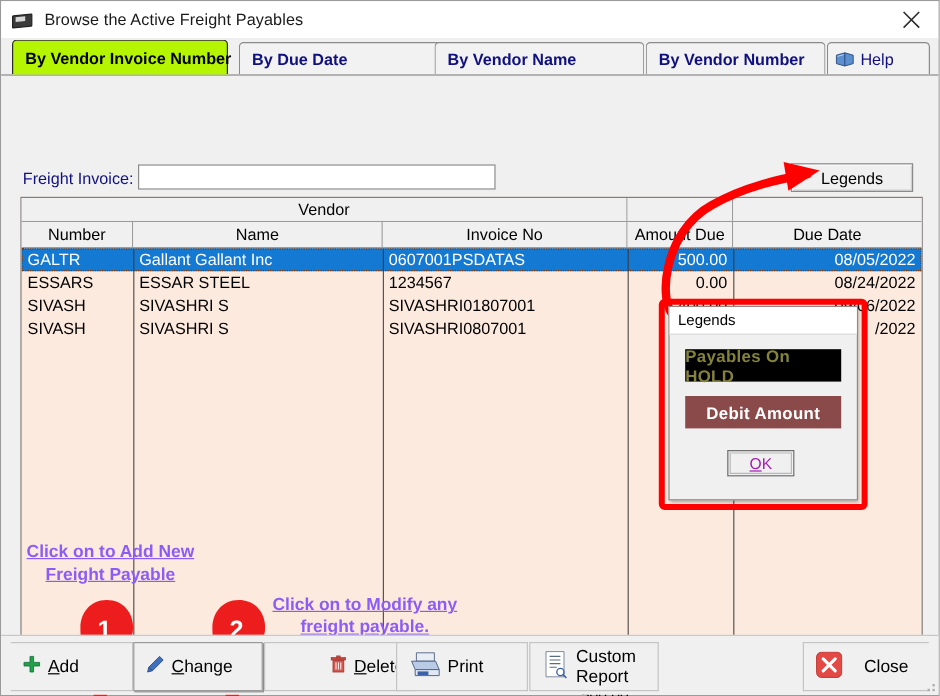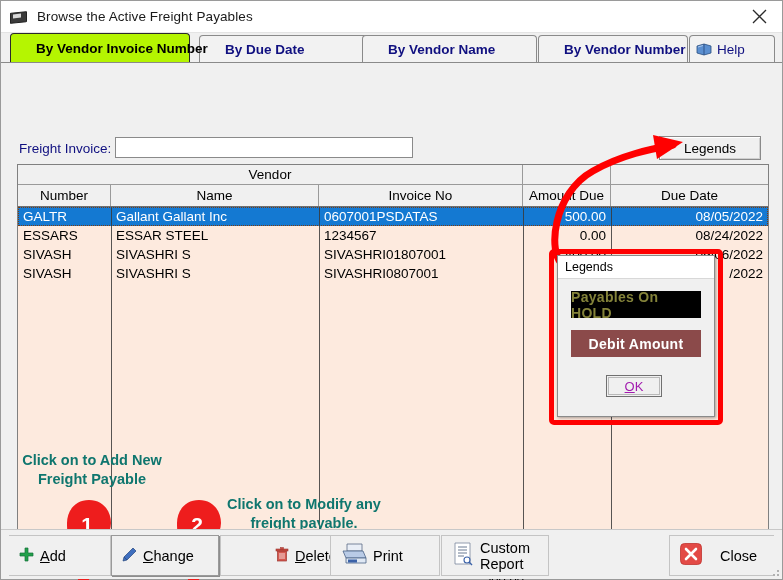--- a/index.html
+++ b/index.html
@@ -46,21 +46,21 @@
     height:29px;flex:0 0 29px;position:relative;
     background:#f0f0f0;
   }
   .tab{
     position:absolute;top:2px;height:27px;
     box-sizing:border-box;
     border:1px solid #8a8a8a;border-bottom:none;
     border-radius:4px 4px 0 0;
     background:#f2f2f2;
     display:flex;align-items:center;
-    padding-left:25px;
+    padding-left:10px;
     font-size:13.5px;font-weight:bold;color:#101080;
     white-space:nowrap;
     cursor:default;
   }
   .tab.active{
     background:#b5f501;border-color:#2b2b2b;color:#000;
     top:0;height:29px;z-index:5;
   }
   .tab.help{
     font-weight:normal;color:#101080;
@@ -136,22 +136,22 @@
     width:17px;background:#f0f0f0;border:1px solid #b0b0b0;box-sizing:border-box;
     display:flex;align-items:center;justify-content:center;cursor:default;
   }
   .sb-thumb{
     width:26px;background:#f0f0f0;border:1px solid #b0b0b0;box-sizing:border-box;
     cursor:default;
   }
   .sb-track{flex:1 1 auto;background:#f8f5f4;}
   
   .ann{
-    position:absolute;color:#0f766e;font-weight:bold;font-size:14.5px;
-    line-height:19px;text-align:center;white-space:nowrap;
+    position:absolute;color:#8b5cf6;font-weight:bold;font-size:14.5px;
+    line-height:19px;text-align:center;white-space:nowrap;text-decoration:underline;
   }
   .redbox{
     position:absolute;border:5px solid #ff0000;border-radius:5px;
     box-sizing:border-box;pointer-events:none;
   }
   
   .legends-dlg{
     position:absolute;left:556px;top:192px;width:158px;height:162px;
     background:#f0f0f0;border:1px solid #8a8a8a;box-sizing:border-box;
     box-shadow:1px 1px 3px rgba(0,0,0,.35);

